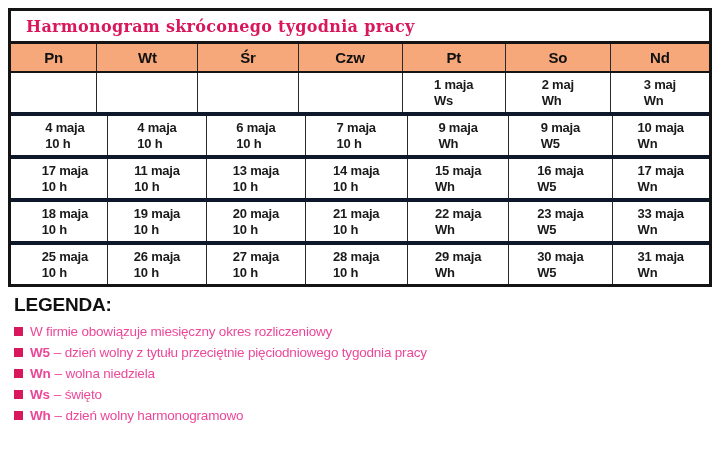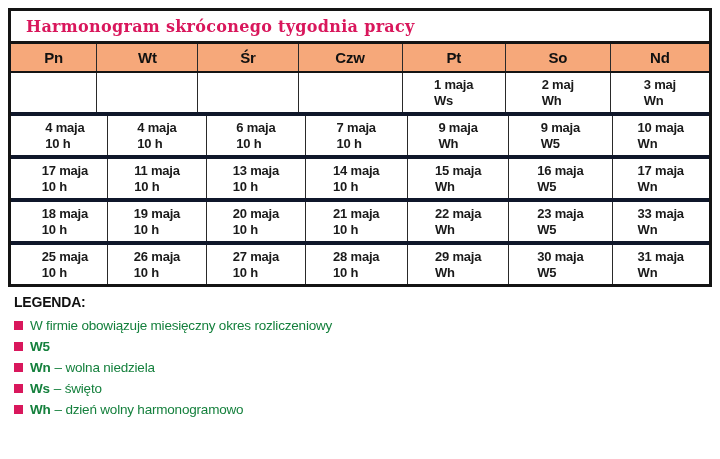--- a/index.html
+++ b/index.html
@@ -23,22 +23,22 @@
   .header .cell { height:27px; background:var(--header-orange); display:flex;
                   align-items:center; justify-content:center;
                   font-weight:bold; font-size:15px; color:#111; letter-spacing:-0.2px; }
 
   .row .cell { height:39px; display:flex; align-items:center; justify-content:center; }
   .row + .row { border-top:4px solid #0f172a;padding-left:12px; }
   .cin { text-align:left; font-weight:bold; font-size:13px; line-height:16px;
          color:#1a1a1a; letter-spacing:-0.2px; }
 
   .legend { position:absolute; left:14px; top:294px; }
-  .legend-heading { font-weight:bold; font-size:14px; color:#111; margin-bottom:5px; letter-spacing:-0.2px; }
-  .litem { display:flex; align-items:center; height:21px; font-size:13.5px; color:#15803d; letter-spacing:-0.2px; }
+  .legend-heading { font-weight:bold; font-size:19px; color:#111; margin-bottom:5px; letter-spacing:-0.2px; }
+  .litem { display:flex; align-items:center; height:21px; font-size:13.5px; color:#ec4899; letter-spacing:-0.2px; }
   .bullet { width:9px; height:9px; background:var(--accent-pink); margin-right:7px; flex:0 0 auto; }
   .lcode { font-weight:bold; }
   .lcode:not(:empty) { margin-right:4px; }
 </style>
 </head>
 <body>
 
 <div class="sheet">
 
   <div class="tbl">
@@ -288,20 +288,21 @@
     <div class="legend-heading">LEGENDA:</div>
 
     <div class="litem">
       <span class="bullet"></span>
       <span class="lcode"></span>
       <span class="ltext">W firmie obowiązuje miesięczny okres rozliczeniowy</span>
     </div>
     <div class="litem">
       <span class="bullet"></span>
       <span class="lcode">W5</span>
+      <span class="ltext">– dzień wolny z tytułu przeciętnie pięciodniowego tygodnia pracy</span>
     </div>
     <div class="litem">
       <span class="bullet"></span>
       <span class="lcode">Wn</span>
       <span class="ltext">– wolna niedziela</span>
     </div>
     <div class="litem">
       <span class="bullet"></span>
       <span class="lcode">Ws</span>
       <span class="ltext">– święto</span>

